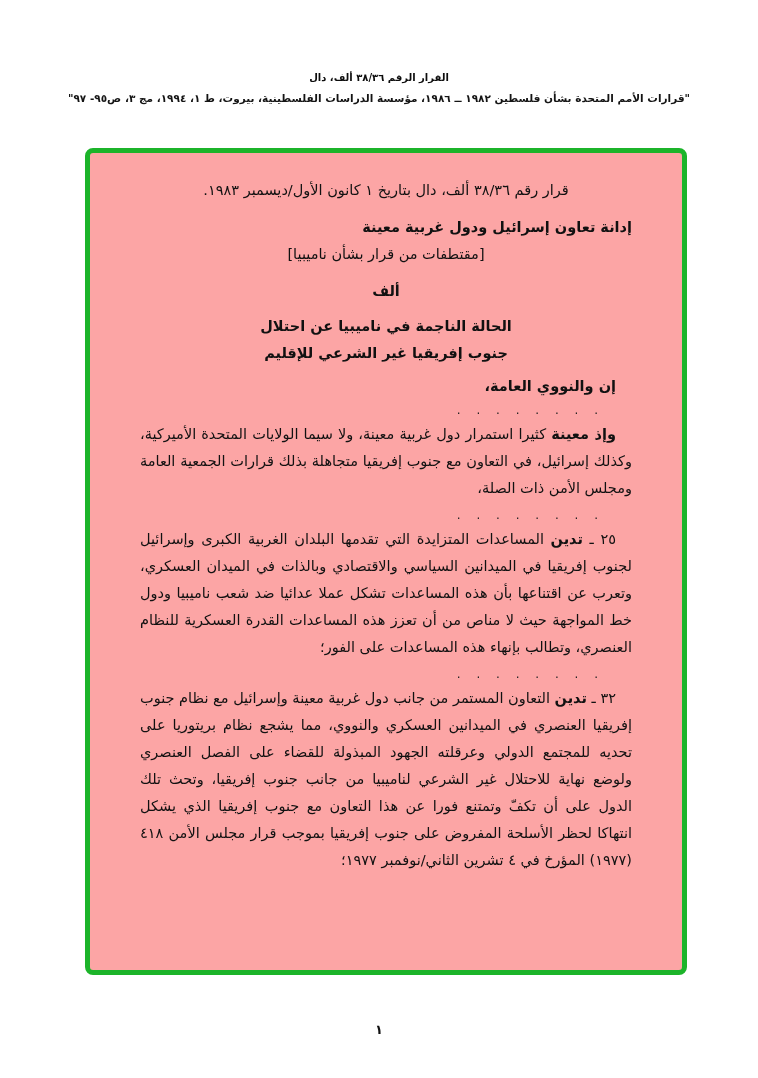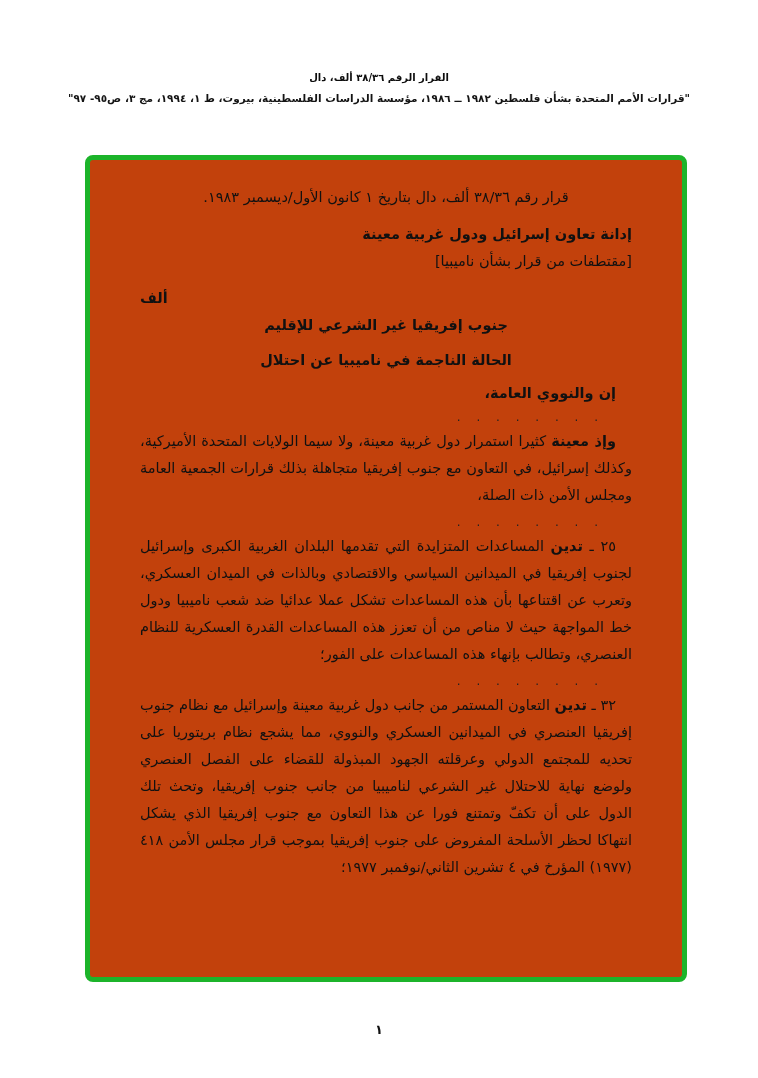--- a/index.html
+++ b/index.html
@@ -11,31 +11,31 @@
   .header{position:absolute;top:0;left:0;width:758px;direction:rtl;}
   .header-title{
     margin-top:72px;text-align:center;font-size:10px;font-weight:bold;
     letter-spacing:.2px;color:#0d0d0d;
   }
   .source-line{
     margin-top:9px;text-align:center;font-size:10.5px;font-weight:bold;
     color:#141414;
   }
   .frame{
-    position:absolute;left:85px;top:155px;width:602px;height:827px;
+    position:absolute;left:85px;top:148px;width:602px;height:827px;
     box-sizing:border-box;border:5px solid #1cb42a;border-radius:8px;
-    padding:24px 50px 0 50px;direction:rtl;overflow:hidden;background:#c2410c;
+    padding:24px 50px 0 50px;direction:rtl;overflow:hidden;background:#fca5a5;
   }
   .frame *{font-size:14.5px;line-height:27px;}
   .res-heading{
     max-width:420px;margin:0 auto 10px auto;text-align:center;
   }
   .doc-title{text-align:right;font-weight:bold;margin:6px 0 0 0;}
-  .excerpt{font-weight:normal;margin:0;}
-  .section-letter{text-align:left;font-weight:bold;margin:10px 0 0 0;}
+  .excerpt{text-align:center;font-weight:normal;margin:0;}
+  .section-letter{text-align:center;font-weight:bold;margin:10px 0 0 0;}
   .section-title{text-align:center;font-weight:bold;margin:8px 0 0 0;}
   .preamble{font-weight:bold;text-align:right;text-indent:16px;margin:6px 0 0 0;}
   .dots{
     text-align:right;padding-left:0;padding-right:28px;margin:1px 0;
     font-size:12px;line-height:18px;letter-spacing:6px;color:#222;
   }
   .para{text-align:justify;text-indent:16px;margin:2px 0 4px 0;}
   .lead{font-weight:bold;}
   .footer-page-number{
     position:absolute;top:1022px;left:0;width:758px;text-align:center;
@@ -51,22 +51,22 @@
 </div>
 
 <div class="frame">
   <p class="res-heading">قرار رقم ٣٨/٣٦ ألف، دال بتاريخ ١ كانون الأول/ديسمبر ١٩٨٣.</p>
 
   <p class="doc-title">إدانة تعاون إسرائيل ودول غربية معينة</p>
   <p class="excerpt">[مقتطفات من قرار بشأن ناميبيا]</p>
 
   <p class="section-letter">ألف</p>
 
+  <p class="section-title">الحالة الناجمة في ناميبيا عن احتلال</p>
   <p class="section-title" style="margin-top:0;">جنوب إفريقيا غير الشرعي للإقليم</p>
-  <p class="section-title">الحالة الناجمة في ناميبيا عن احتلال</p>
 
   <p class="preamble">إن والنووي العامة،</p>
 
   <p class="dots">. . . . . . . .</p>
 
   <p class="para"><span class="lead">وإذ معينة</span><span> كثيرا استمرار دول غربية معينة، ولا سيما الولايات المتحدة الأميركية، وكذلك إسرائيل، في التعاون مع جنوب إفريقيا متجاهلة بذلك قرارات الجمعية العامة ومجلس الأمن ذات الصلة،</span></p>
 
   <p class="dots">. . . . . . . .</p>
 
   <p class="para"><span>٢٥ ـ </span><span class="lead">تدين</span><span> المساعدات المتزايدة التي تقدمها البلدان الغربية الكبرى وإسرائيل لجنوب إفريقيا في الميدانين السياسي والاقتصادي وبالذات في الميدان العسكري، وتعرب عن اقتناعها بأن هذه المساعدات تشكل عملا عدائيا ضد شعب ناميبيا ودول خط المواجهة حيث لا مناص من أن تعزز هذه المساعدات القدرة العسكرية للنظام العنصري، وتطالب بإنهاء هذه المساعدات على الفور؛</span></p>

